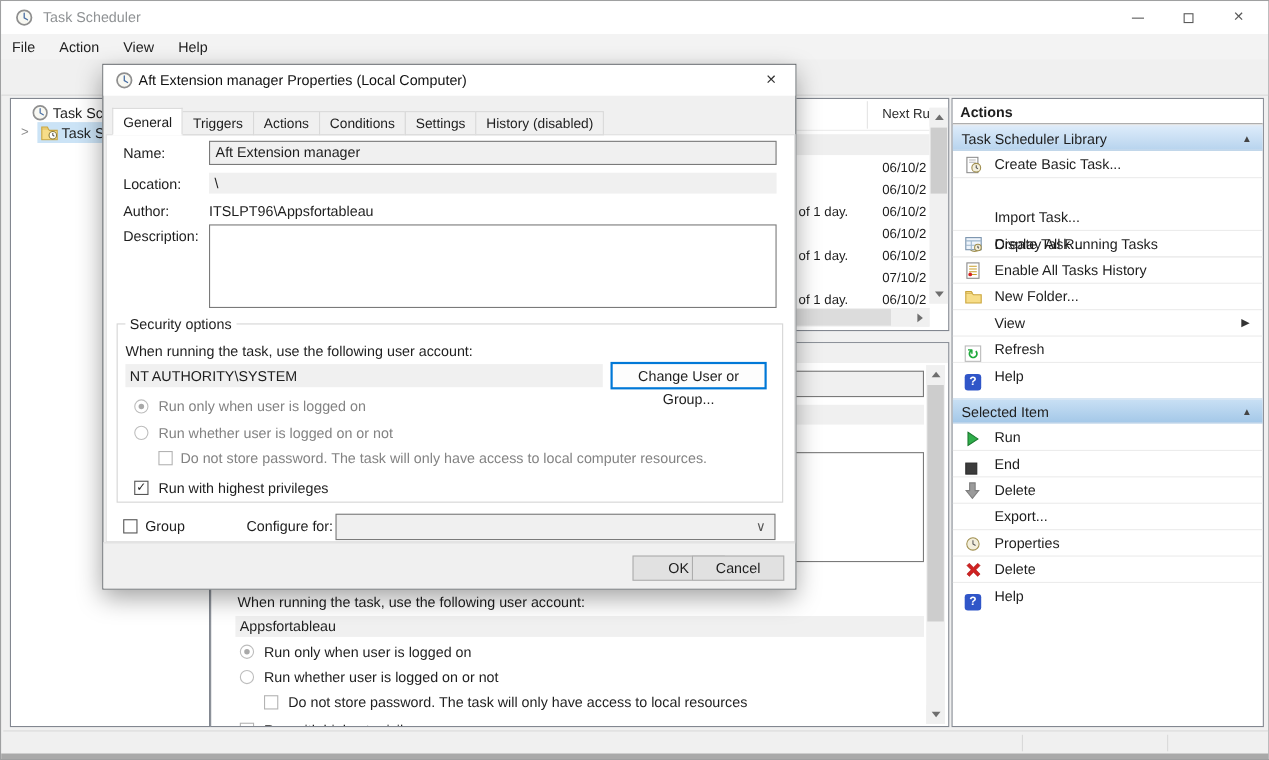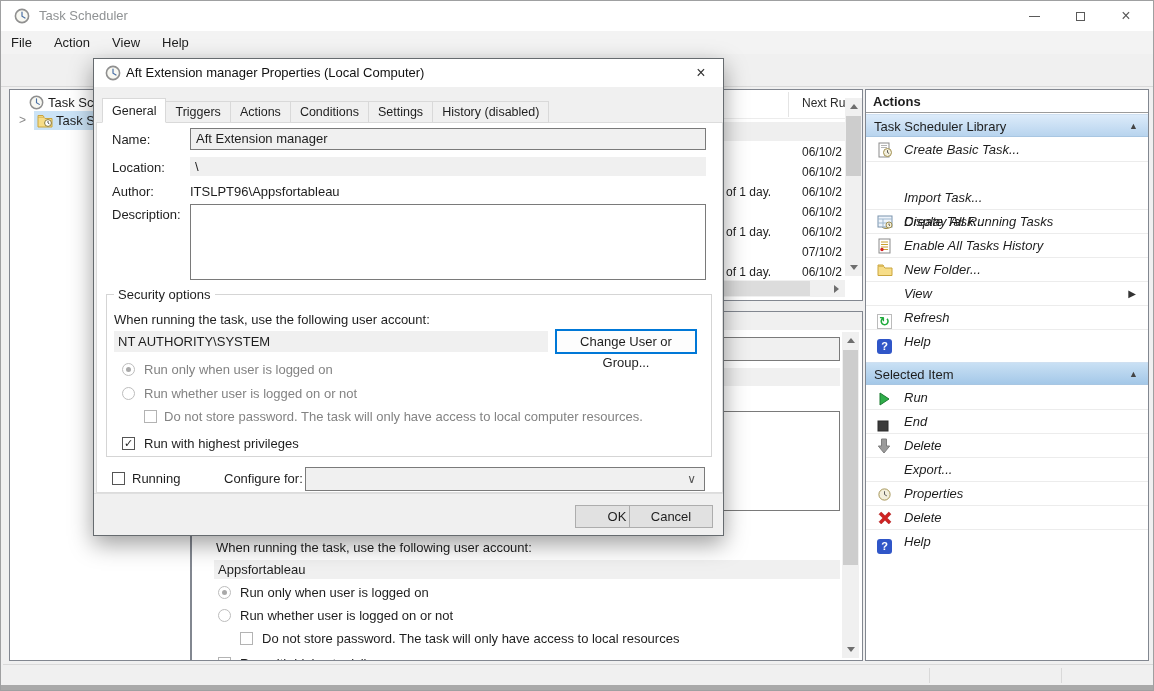--- a/index.html
+++ b/index.html
@@ -64,21 +64,21 @@
 
   
   .actpane { left:864px; top:88px; width:284px; height:572px; background:#fff; border:1px solid #828790; overflow:hidden; }
   .act-title { position:absolute; left:0; top:0; width:282px; height:23px; line-height:23px; font-weight:bold; padding-left:7px; border-bottom:1px solid #9b9b9b; background:#fff; }
   .grp-header { position:absolute; left:0; width:282px; height:23px; line-height:23px; padding-left:8px; cursor:default;
                 background:linear-gradient(#dcebfa,#b8d4ee); border-top:1px solid #cfe0f1; border-bottom:1px solid #a8c6e2; }
   .grp-header.sel { background:linear-gradient(#c9e0f4,#a4c8e8); }
   .grp-caret { position:absolute; right:10px; top:0; font-size:9px; color:#444; }
   .act-item { position:absolute; left:0; width:282px; height:24px; line-height:24px; cursor:default; border-bottom:1px solid #ececec; }
   .act-icon { position:absolute; left:11px; top:4px; width:16px; height:16px; }
-  .act-label { position:absolute; left:38px; top:0;font-style:italic; }
+  .act-label { position:absolute; left:38px; top:0; }
   .act-sub { position:absolute; right:12px; top:0; font-size:10px; color:#333; }
   .helpicon { display:inline-block; width:15px; height:15px; background:#3056c8; color:#fff; border-radius:3px;
               font-weight:bold; font-size:11px; line-height:15px; text-align:center; }
   .refreshicon { display:inline-block; width:15px; height:15px; background:#fff; border:1px solid #bbb;
                  color:#1faa3c; font-weight:bold; font-size:13px; line-height:13px; text-align:center; }
 
   
   .statusbar { left:2px; top:663px; width:1150px; height:21px; background:#f0f0f0; border-top:1px solid #d9d9d9; }
   .status-sep { position:absolute; top:3px; width:1px; height:15px; background:#d9d9d9; }
   .bottomband { left:0; top:684px; width:1152px; height:6px; background:#a9a9a9; }
@@ -443,21 +443,21 @@
     <span class="radio" style="left:28px;top:328px;"></span>
     <span class="abs graytext" style="left:50px;top:327px;">Run whether user is logged on or not</span>
 
     <span class="checkbox" style="left:50px;top:351px;"></span>
     <span class="abs graytext" style="left:70px;top:350px;">Do not store password.  The task will only have access to local computer resources.</span>
 
     <span class="checkbox dark" style="left:28px;top:378px;"><span>✓</span></span>
     <span class="abs" style="left:50px;top:377px;">Run with highest privileges</span>
 
     <span class="checkbox dark" style="left:18px;top:413px;"></span>
-    <span class="abs" style="left:38px;top:412px;">Running</span>
+    <span class="abs" style="left:38px;top:412px;">Group</span>
     <span class="abs" style="left:130px;top:412px;">Configure for:</span>
     <div class="combo" style="left:211px;top:408px;width:400px;height:24px;">
       <span class="combo-chev" style="line-height:22px;">∨</span>
     </div>
 
     <div class="dlg-footer">
       <span class="btn" style="left:437px;top:11px;width:84px;margin-left:44px;">OK</span>
       <span class="btn" style="left:535px;top:11px;width:84px;">Cancel</span>
     </div>
   </div>

